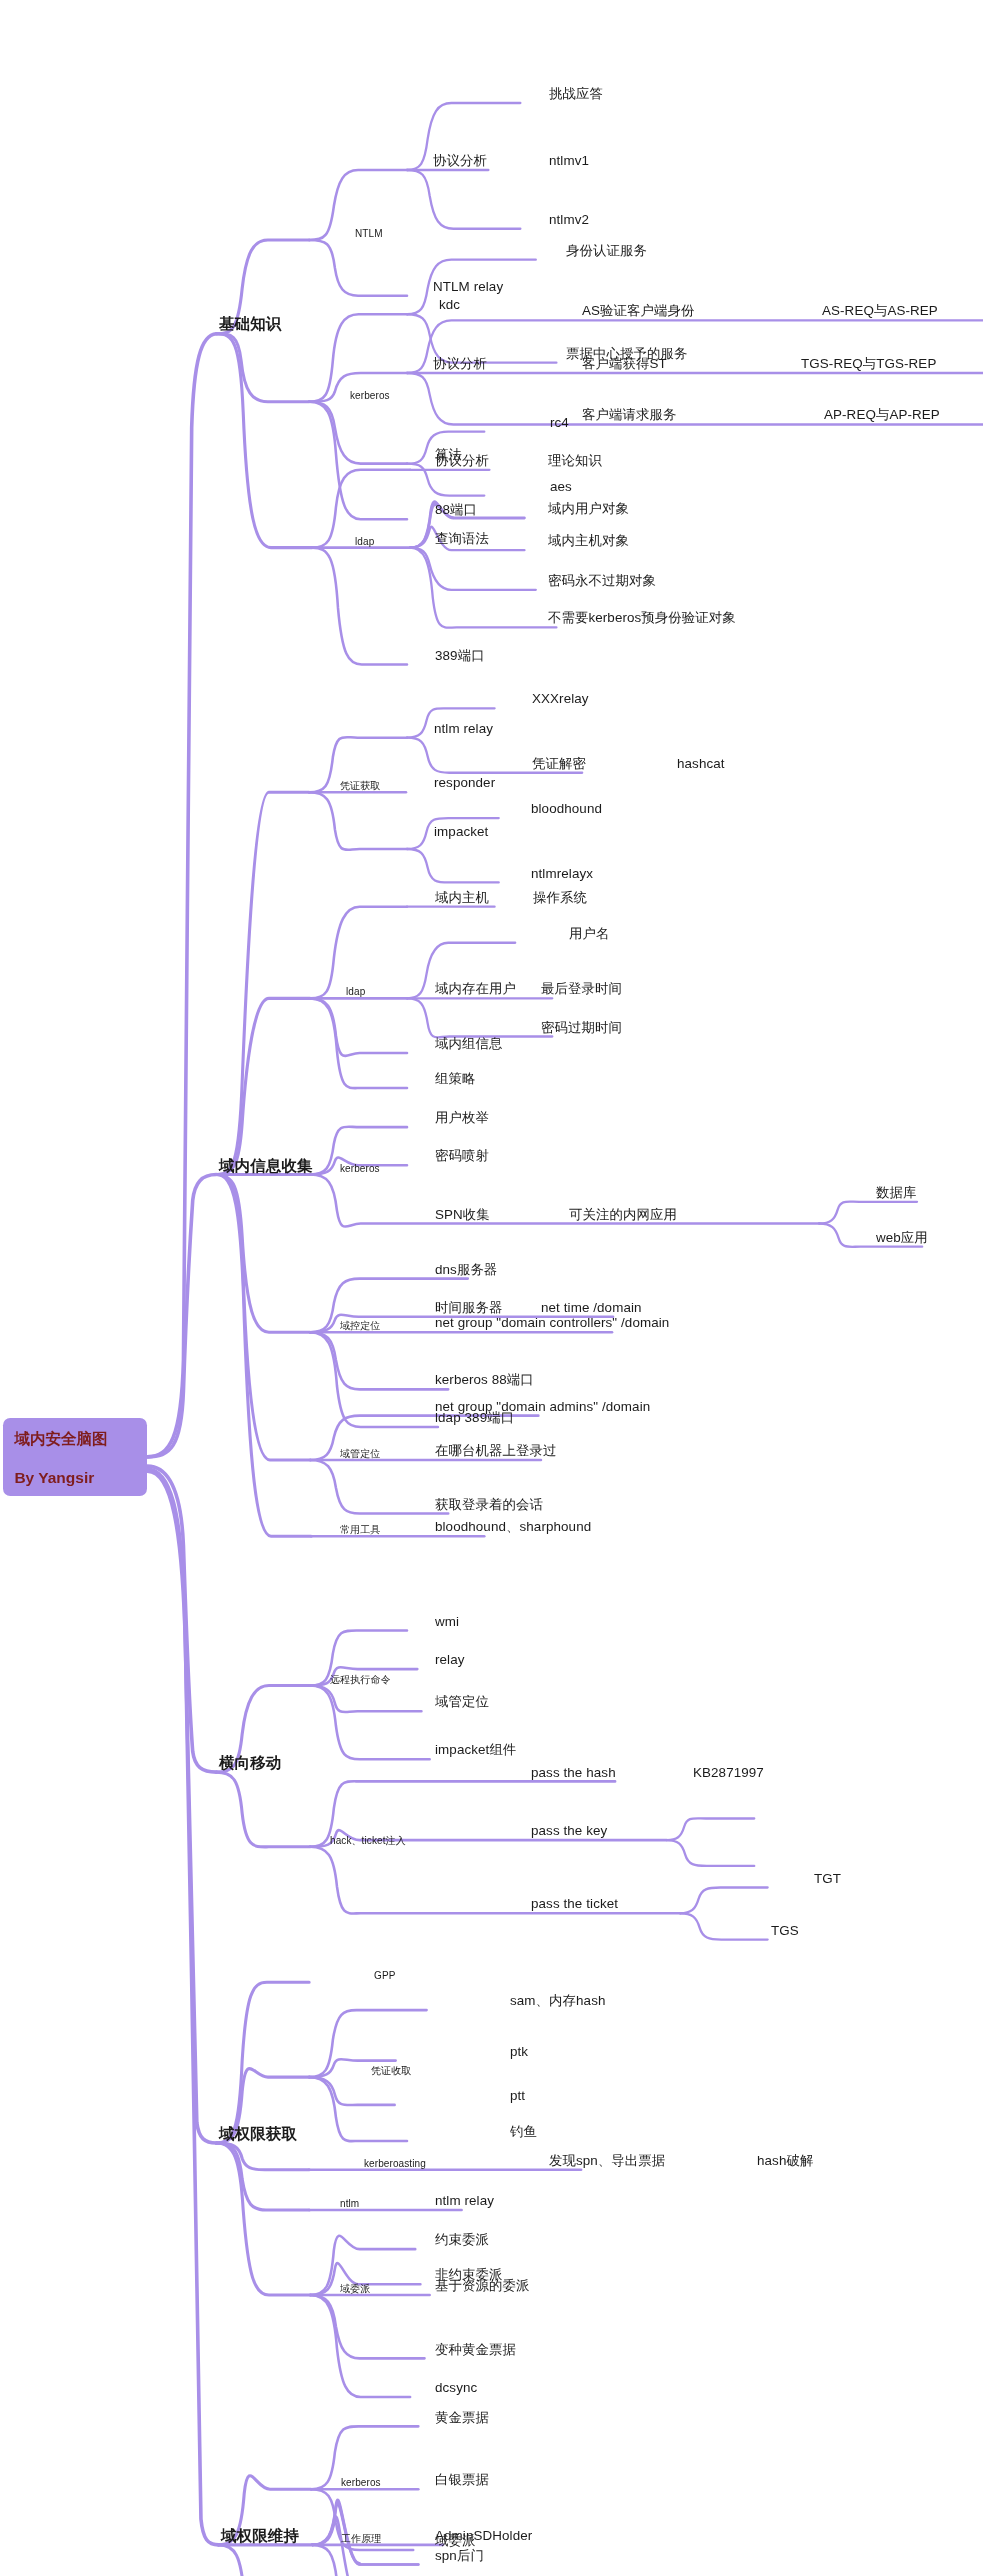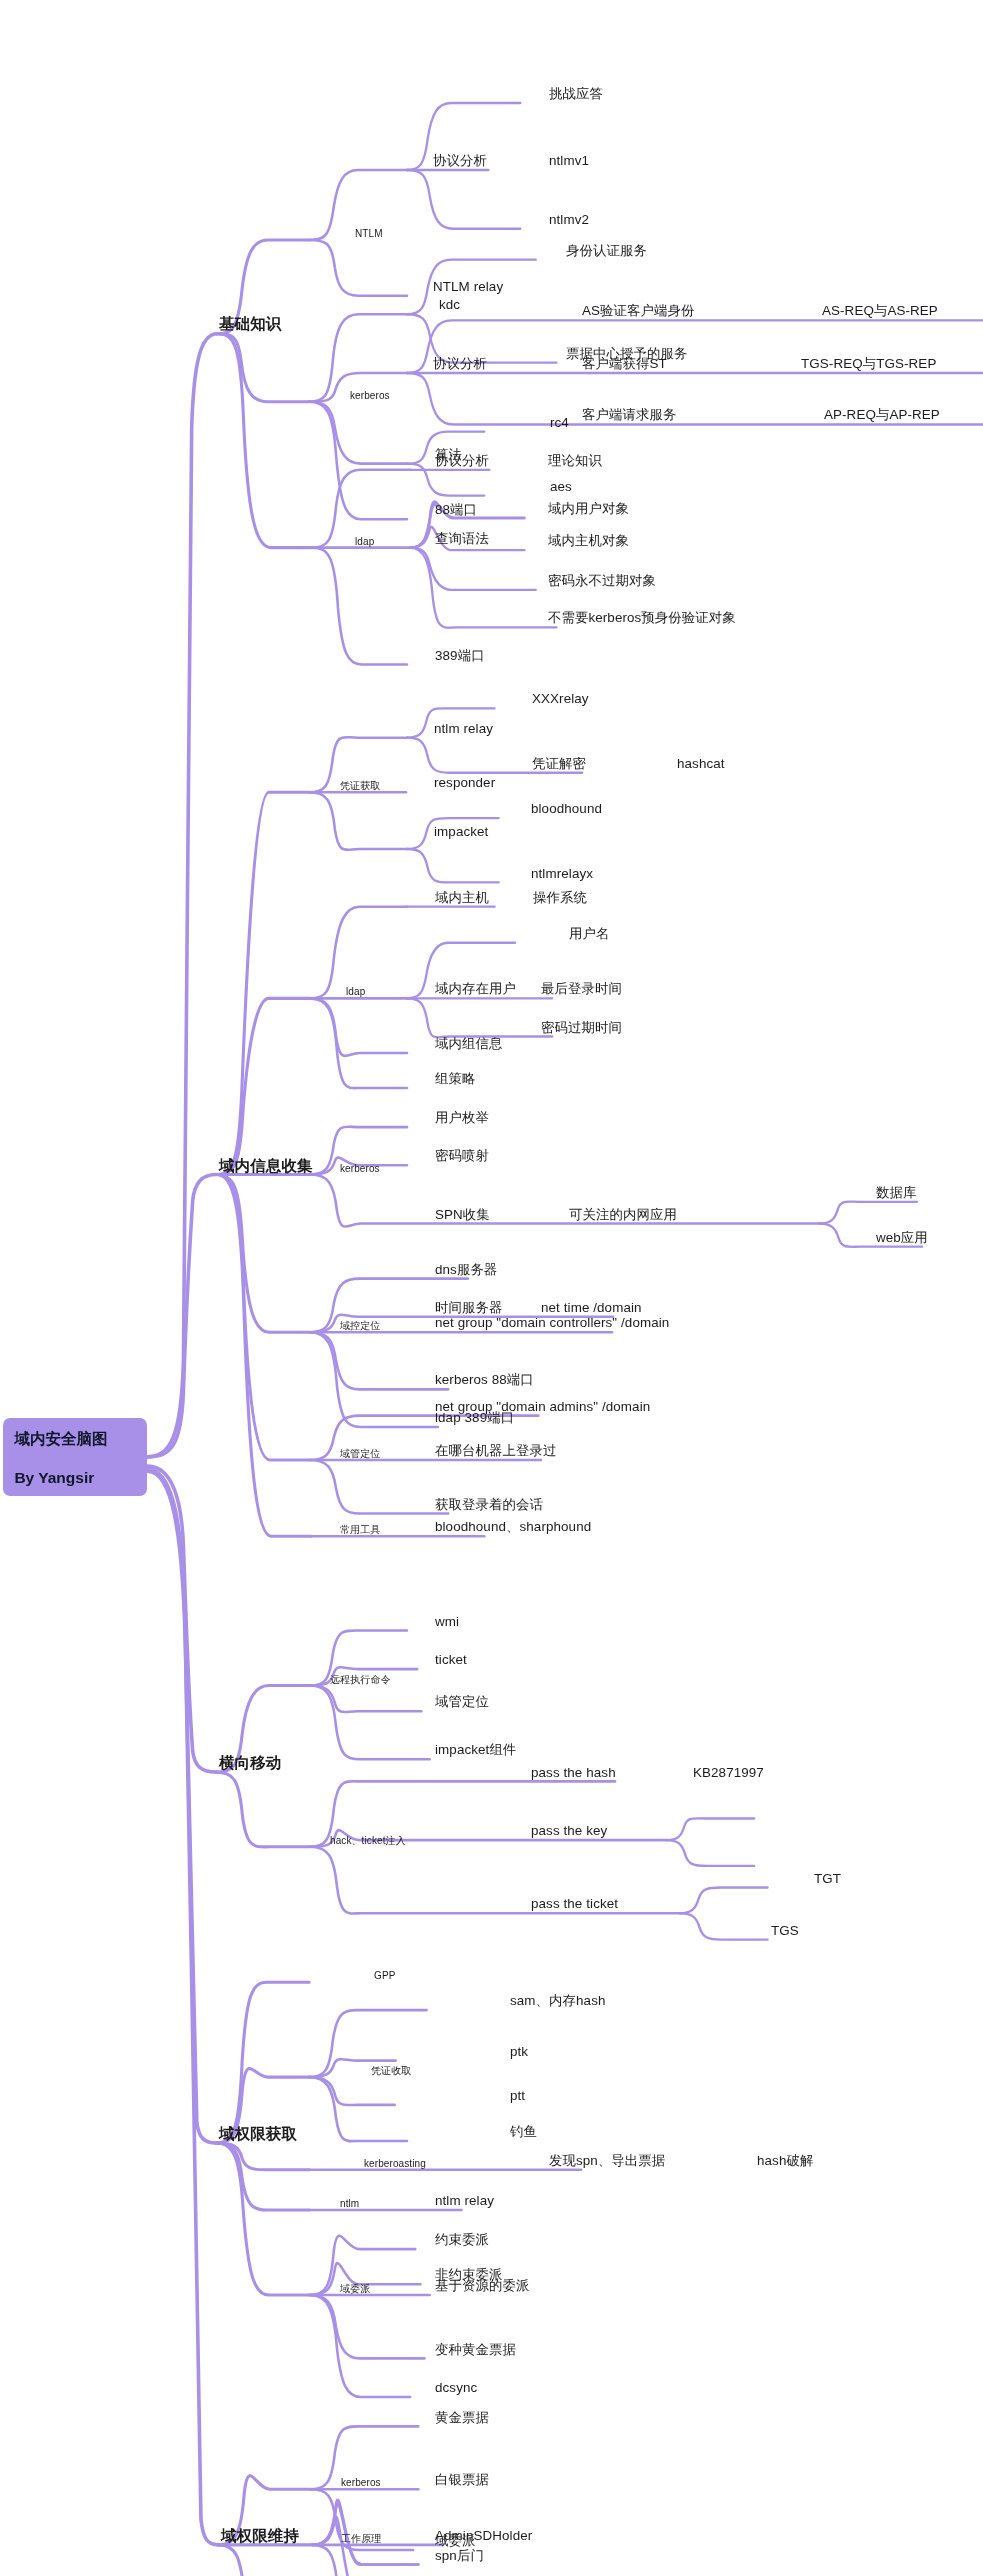--- a/index.html
+++ b/index.html
@@ -41,21 +41,21 @@
   #root-node {
     position: absolute;
     left: 3.1px;
     top: 1418px;
     width: 144px;
     height: 78px;
     background: #a88fe8;
     border-radius: 7.2px;
     box-sizing: border-box;
     padding: 13.4px 11.3px 0 11.3px;
-    color: #0f172a;
+    color: #7f1d1d;
     font-size: 15.5px;
     font-weight: bold;
     line-height: 1.0;
   }
   #root-title { display: block; margin-bottom: 23px; }
   #root-author { display: block; font-weight: bold; }
 </style>
 </head>
 <body>
 
@@ -373,21 +373,21 @@
   <div class="node lvl2" style="left:340px; top:1459px;">域管定位</div>
   <div class="node lvl3" style="left:435px; top:1415px;">net group "domain admins" /domain</div>
   <div class="node lvl3" style="left:435px; top:1459px;">在哪台机器上登录过</div>
   <div class="node lvl3" style="left:435px; top:1513px;">获取登录着的会话</div>
 
   <div class="node lvl2" style="left:340px; top:1535px;">常用工具</div>
   <div class="node lvl3" style="left:435px; top:1535px;">bloodhound、sharphound</div>
 
   <div class="node lvl2" style="left:330px; top:1685px;">远程执行命令</div>
   <div class="node lvl3" style="left:435px; top:1630px;">wmi</div>
-  <div class="node lvl3" style="left:435px; top:1668px;">ticket</div>
+  <div class="node lvl3" style="left:435px; top:1668px;">relay</div>
   <div class="node lvl3" style="left:435px; top:1710px;">域管定位</div>
   <div class="node lvl3" style="left:435px; top:1758px;">impacket组件</div>
 
   <div class="node lvl2" style="left:330px; top:1846px;">hack、ticket注入</div>
   <div class="node lvl3" style="left:531px; top:1781px;">pass the hash</div>
   <div class="node lvl4" style="left:693px; top:1781px;">KB2871997</div>
   <div class="node lvl3" style="left:531px; top:1839px;">pass the key</div>
   <div class="node lvl4" style="left:757px; top:1818px;"></div>
   <div class="node lvl4" style="left:757px; top:1865px;"></div>
   <div class="node lvl3" style="left:531px; top:1912px;">pass the ticket</div>

